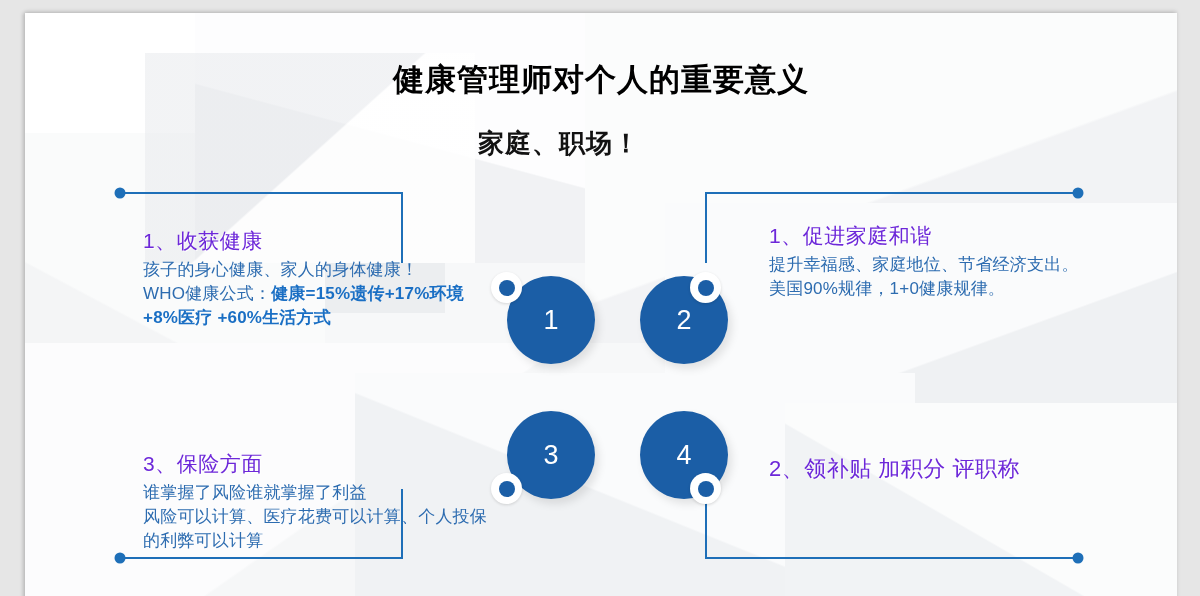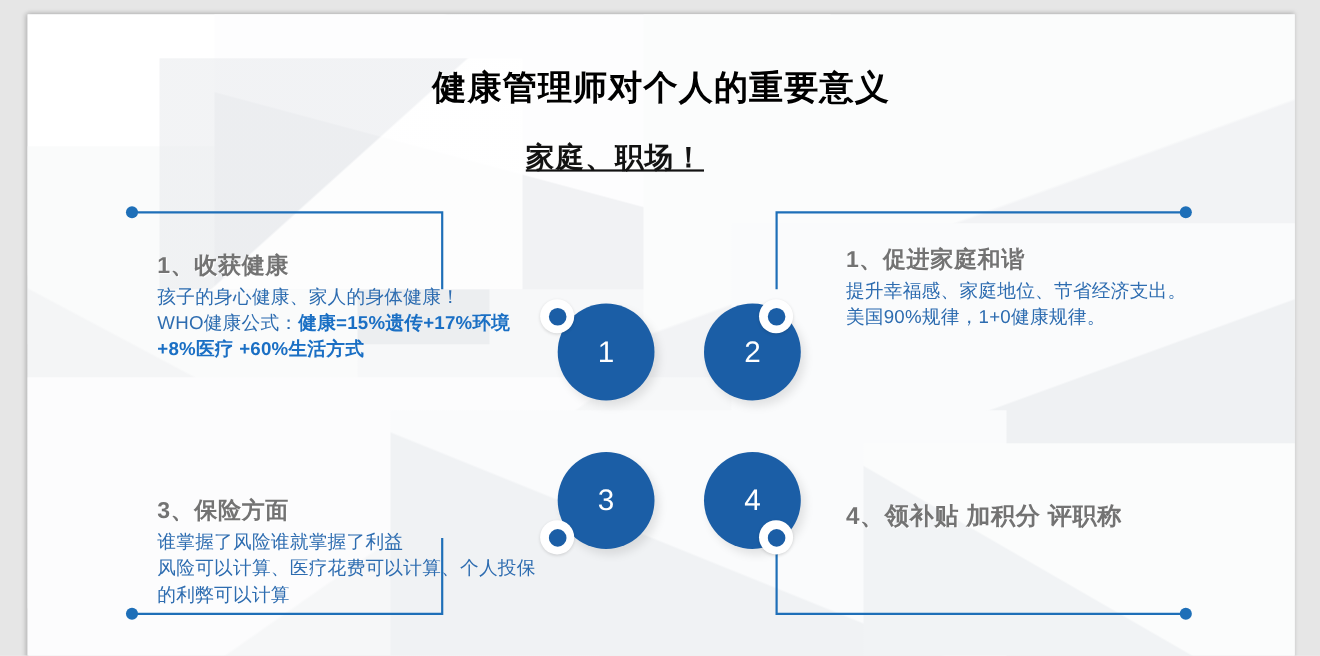--- a/index.html
+++ b/index.html
@@ -70,21 +70,20 @@
   }
   #subtitle {
     position: absolute;
     left: 0; top: 113px;
     width: 1068px;
     text-align: center;
     font-size: 26px;
     font-weight: 700;
     letter-spacing: 1px;
     color: #121212;
-    text-decoration: underline;
   }
 
   
   svg#connectors {
     position: absolute;
     left: 0; top: 0;
     width: 1152px;
     height: 660px;
     pointer-events: none;
   }
@@ -135,22 +134,22 @@
   #node3 .badge { left: 9px;  top: 70px; }
 
   #node4 { left: 608px; top: 390px; }
   #node4 .disc  { left: 7px;  top: 8px; }
   #node4 .badge { left: 57px; top: 70px; }
 
   
   .block { position: absolute; }
   .block h3 {
     font-size: 21px;
-    font-weight: 700;
-    color: #737373;
+    font-weight: 400;
+    color: #6d28d9;
     letter-spacing: .5px;
     margin-bottom: 3px;
     text-shadow: 1px 1px 0 rgba(255,255,255,.85);
   }
   .block p {
     font-size: 17px;
     line-height: 1.42;
     color: #2d6cb0;
     letter-spacing: .2px;
   }
@@ -250,19 +249,19 @@
       <p>美国90%规律，1+0健康规律。</p>
     </div>
 
     <div class="block" id="block3">
       <h3>3、保险方面</h3>
       <p>谁掌握了风险谁就掌握了利益</p>
       <p>风险可以计算、医疗花费可以计算、个人投保的利弊可以计算</p>
     </div>
 
     <div class="block" id="block4">
-      <h3>4、领补贴  加积分  评职称</h3>
+      <h3>2、领补贴  加积分  评职称</h3>
     </div>
 
     <div id="footnote"></div>
 
   </div>
 </div>
 
 </body></html>

